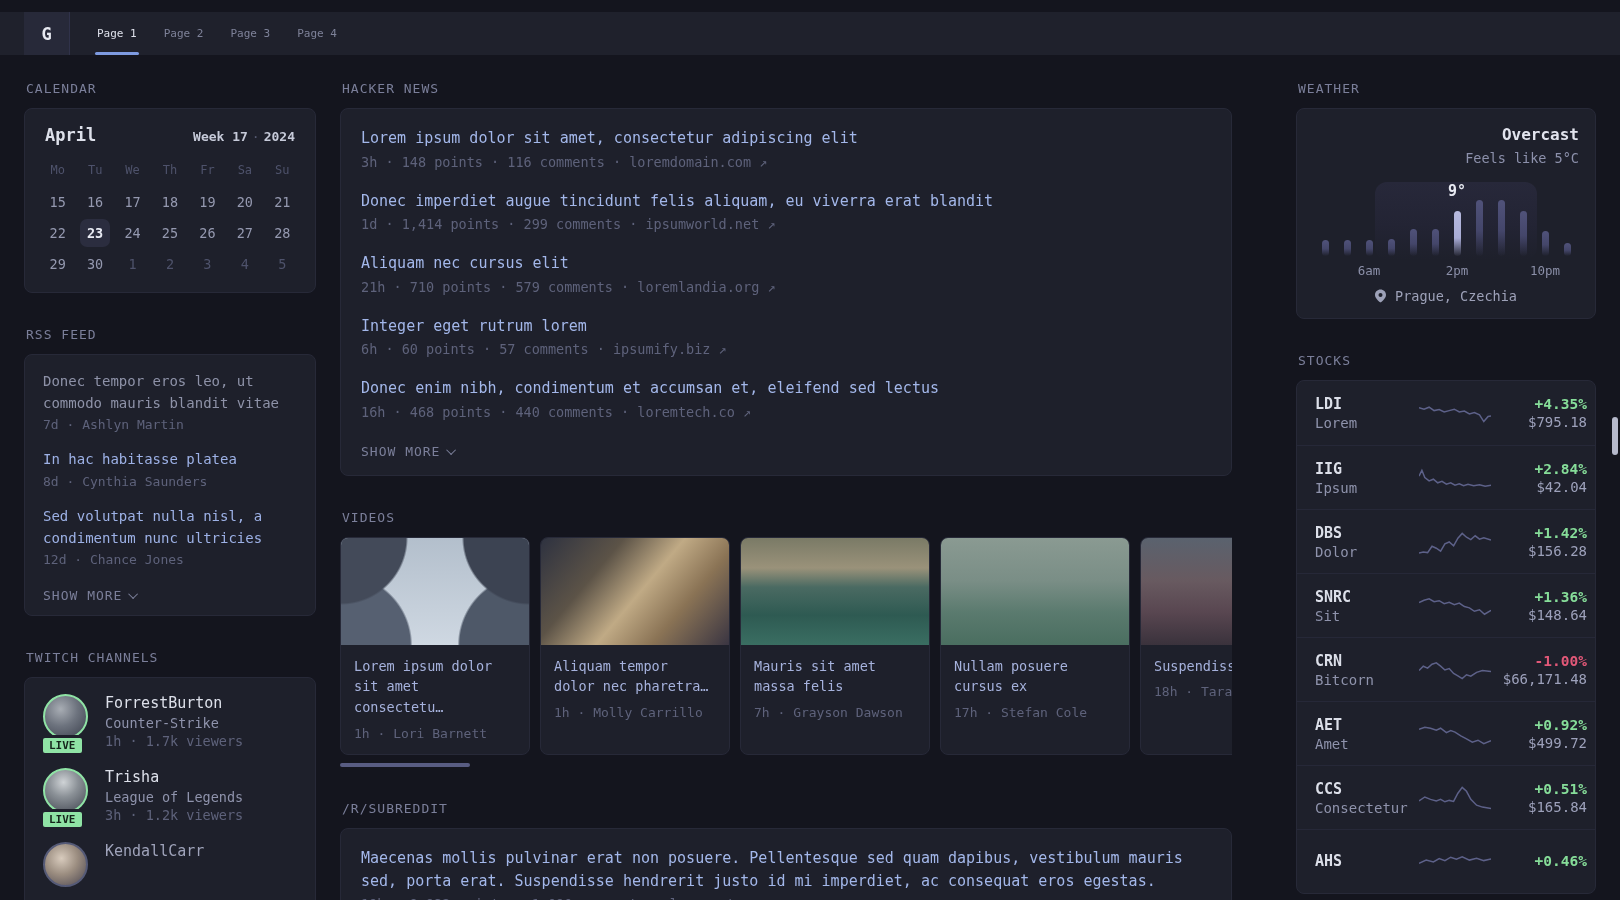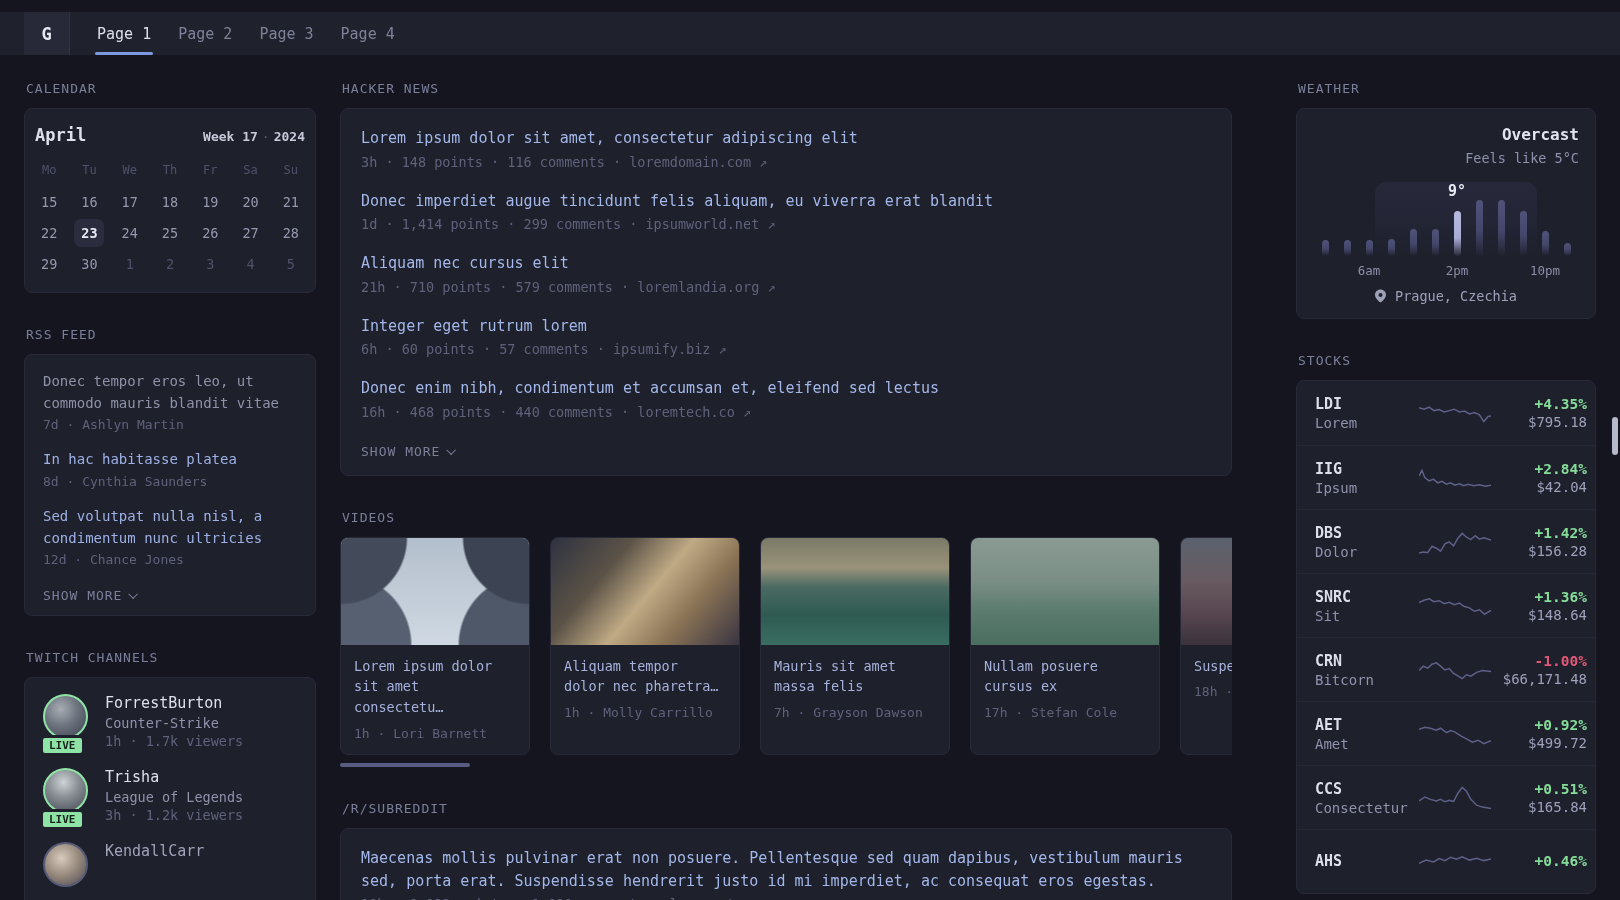--- a/index.html
+++ b/index.html
@@ -8,33 +8,33 @@
     background:#14151e;
     font-family:"DejaVu Sans Mono","DejaVu Sans",monospace;
     color:#d7dae6;
     position:relative;
   }
   
   .navbar{margin-top:12px;height:43px;background:#1f212c;display:flex;align-items:stretch;padding-left:24px}
   .logo{width:46px;background:#272939;border-right:1px solid #30324a;display:flex;align-items:center;justify-content:center;
         font-size:17px;font-weight:bold;color:#e8eaf2;cursor:pointer}
   .tabs{display:flex;margin-left:27px}
-  .tab{position:relative;display:flex;align-items:center;margin-right:27px;font-size:15px;color:#7e8299;cursor:pointer}
+  .tab{position:relative;display:flex;align-items:center;margin-right:27px;font-size:11px;color:#7e8299;cursor:pointer}
   .tab.active{color:#dde0ea}
   .tab.active::after{content:"";position:absolute;left:-2px;right:-2px;bottom:0;height:3px;border-radius:2px;background:#7d9ae0}
   
   .content{display:flex;padding:20px 24px 0}
   .col-left{width:292px;margin-right:24px;flex:none}
   .col-mid{width:892px;margin-right:64px;flex:none}
   .col-right{width:300px;flex:none}
   .sec{font-size:13px;font-weight:normal;letter-spacing:1px;color:#7b7f9a;margin:34px 0 12px 2px}
   .sec.first{margin-top:6px}
   .card{background:#1e202b;border:1px solid #272938;border-radius:8px}
   
-  .cal{padding:16px 4px 14px}
+  .cal{padding:16px 14px 14px}
   .cal-top{display:flex;justify-content:space-between;align-items:baseline;padding:0 6px 14px}
   .cal-month{font-size:17px;font-weight:bold;color:#dde0ea}
   .cal-week{font-size:13px;color:#c6cad9;font-weight:bold}
   .cal-week .dot{color:#565a72;margin:0 4px;font-weight:normal}
   .cal-grid{display:grid;grid-template-columns:repeat(7,1fr);row-gap:3px}
   .wd{height:22px;display:flex;align-items:center;justify-content:center;font-size:12px;color:#4e526b;margin-bottom:4px}
   .day{width:30px;height:28px;margin:auto;display:flex;align-items:center;justify-content:center;font-size:13.5px;color:#9599b0}
   .day.dim{color:#4e526b}
   .day.selected{background:#2b2d3f;border-radius:7px;color:#e8eaf3;font-weight:bold}
   
@@ -59,21 +59,21 @@
   .chan-name{font-size:15px;font-weight:normal;color:#dde0ea;cursor:pointer}
   .chan-name.off{color:#9fa3ba}
   .chan-game{font-size:13.5px;color:#8f93ac;margin-top:3px}
   .chan-meta{font-size:13.5px;color:#5e627b;margin-top:2px}
   
   .hn{padding:18px 20px 8px}
   .hn-item{margin-bottom:20px}
   .hn-title{font-size:15px;color:#a3b7ea;cursor:pointer;line-height:1.5}
   .hn-meta{font-size:13.5px;color:#5e627b;margin-top:4px}
   
-  .vrow{display:flex;gap:20px;width:892px;overflow:hidden}
+  .vrow{display:flex;gap:10px;width:892px;overflow:hidden}
   .vcard{width:190px;flex:none;background:#1e202b;border:1px solid #272938;border-radius:8px;overflow:hidden;cursor:pointer}
   .vthumb{height:107px}
   .th1{background:
         radial-gradient(circle at 0% 0%,#434a59 0 30%,transparent 31%),
         radial-gradient(circle at 100% 0%,#3c4352 0 30%,transparent 31%),
         radial-gradient(circle at 0% 100%,#566071 0 32%,transparent 33%),
         radial-gradient(circle at 100% 100%,#4e5868 0 32%,transparent 33%),
         linear-gradient(180deg,#b3bfcc,#cfd8e2)}
   .th2{background:linear-gradient(130deg,#2e3240 0%,#5c5347 30%,#c0aa85 52%,#8a7355 72%,#3a3542 100%)}
   .th3{background:linear-gradient(180deg,#7a7a66 0%,#9a927a 28%,#4a6a62 46%,#2e5a52 72%,#3a6e62 100%)}

